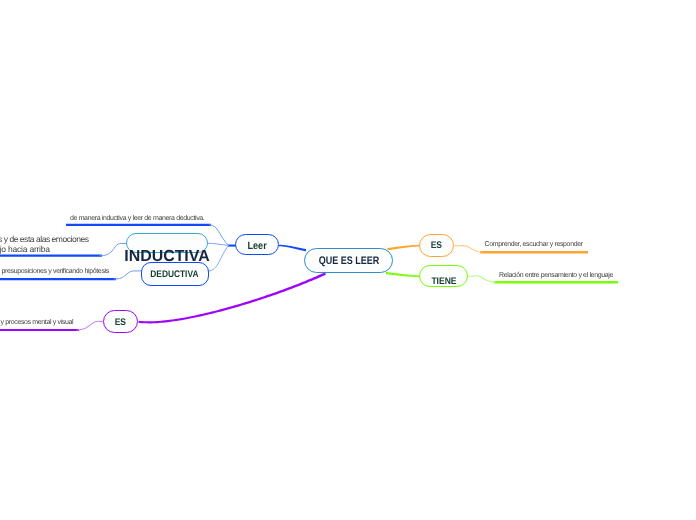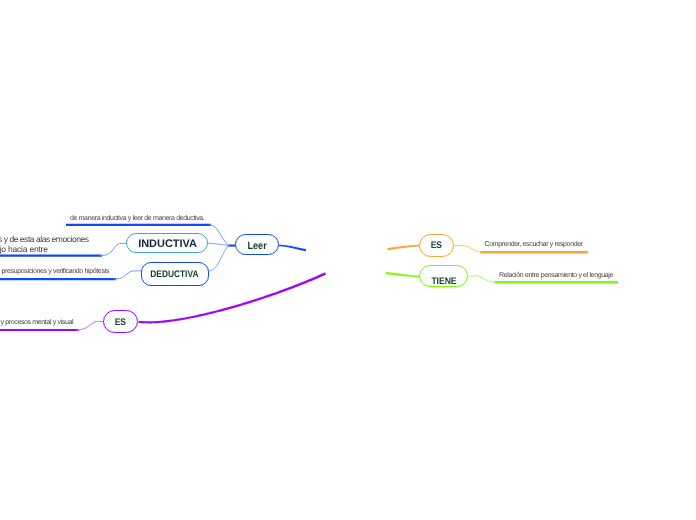--- a/index.html
+++ b/index.html
@@ -32,46 +32,49 @@
    <path d="M77,330 C86,330 88,326.3 93,322.9 C97,320.2 99,321.6 102.5,321.6" fill="none" stroke="#ce80fc" stroke-width="1.05" stroke-linecap="round"></path>
    <path d="M228,244.5 L236.5,244.5 L236.5,246.6 L228,246.6 Z" fill="#1148fa" stroke="none"></path>
    <path d="M207.5,243.2 C215,243.4 221,244.6 228.5,245.4" fill="none" stroke="#6f9cf8" stroke-width="0.9" stroke-linecap="round"></path>
    <path d="M208.5,271.0 C218,271.2 220,256 228.5,245.4" fill="none" stroke="#6f9cf8" stroke-width="0.9" stroke-linecap="round"></path>
    <path d="M278.49,246.20 279.21,246.22 279.92,246.26 280.63,246.30 281.33,246.36 282.03,246.42 282.72,246.49 283.41,246.57 284.10,246.66 284.78,246.75 285.46,246.85 286.14,246.96 286.81,247.08 287.49,247.20 288.16,247.33 288.84,247.46 289.51,247.60 290.18,247.74 290.86,247.89 291.53,248.04 292.21,248.19 292.89,248.35 293.57,248.51 294.25,248.67 294.94,248.84 295.63,249.00 296.32,249.17 297.01,249.34 297.71,249.51 298.42,249.68 299.13,249.86 299.84,250.03 300.56,250.20 301.29,250.36 302.02,250.53 302.76,250.70 303.51,250.86 304.26,251.02 305.03,251.18 305.79,251.33 306.21,249.07 305.44,248.94 304.69,248.81 303.94,248.68 303.20,248.54 302.47,248.40 301.74,248.26 301.01,248.12 300.29,247.97 299.58,247.82 298.87,247.68 298.16,247.53 297.46,247.38 296.76,247.23 296.06,247.09 295.36,246.94 294.67,246.80 293.98,246.66 293.29,246.52 292.60,246.38 291.91,246.25 291.22,246.11 290.53,245.99 289.84,245.87 289.15,245.75 288.46,245.63 287.77,245.53 287.08,245.43 286.38,245.33 285.68,245.24 284.98,245.16 284.28,245.08 283.57,245.02 282.86,244.96 282.15,244.91 281.43,244.87 280.71,244.84 279.98,244.81 279.25,244.80 278.51,244.80Z" fill="#1148fa" stroke="none"></path>
    <path d="M387.67,250.34 388.63,250.18 389.57,250.03 390.51,249.88 391.43,249.73 392.35,249.59 393.26,249.44 394.15,249.30 395.04,249.17 395.93,249.03 396.80,248.90 397.67,248.77 398.52,248.65 399.38,248.52 400.22,248.40 401.05,248.29 401.88,248.17 402.71,248.06 403.52,247.95 404.33,247.84 405.14,247.74 405.94,247.64 406.73,247.55 407.52,247.45 408.30,247.36 409.07,247.27 409.85,247.19 410.61,247.11 411.38,247.03 412.13,246.96 412.89,246.89 413.64,246.82 414.39,246.75 415.13,246.69 415.87,246.64 416.61,246.58 417.34,246.53 418.08,246.48 418.81,246.44 419.54,246.40 419.46,244.80 418.73,244.83 417.99,244.85 417.25,244.89 416.51,244.92 415.76,244.96 415.01,245.00 414.26,245.05 413.51,245.10 412.75,245.15 411.99,245.20 411.22,245.26 410.45,245.32 409.67,245.39 408.89,245.45 408.11,245.53 407.32,245.60 406.52,245.68 405.72,245.76 404.92,245.84 404.11,245.93 403.29,246.01 402.47,246.11 401.64,246.20 400.80,246.30 399.96,246.40 399.11,246.50 398.25,246.60 397.38,246.71 396.51,246.82 395.63,246.94 394.74,247.05 393.85,247.17 392.94,247.29 392.03,247.41 391.11,247.54 390.18,247.67 389.24,247.80 388.29,247.93 387.33,248.06Z" fill="#fca52e" stroke="none"></path>
    <path d="M385.85,274.14 386.77,274.25 387.70,274.37 388.62,274.48 389.55,274.59 390.47,274.70 391.39,274.80 392.31,274.91 393.23,275.02 394.15,275.12 395.06,275.22 395.97,275.32 396.88,275.42 397.79,275.52 398.69,275.62 399.59,275.71 400.49,275.80 401.38,275.89 402.26,275.98 403.15,276.07 404.02,276.15 404.90,276.23 405.77,276.31 406.63,276.39 407.48,276.46 408.33,276.53 409.18,276.60 410.02,276.66 410.85,276.73 411.67,276.79 412.49,276.84 413.30,276.90 414.10,276.95 414.89,276.99 415.67,277.04 416.45,277.08 417.22,277.11 417.98,277.15 418.73,277.17 419.46,277.20 419.54,275.60 418.80,275.56 418.06,275.52 417.31,275.47 416.55,275.42 415.78,275.36 415.00,275.30 414.22,275.24 413.42,275.17 412.62,275.10 411.81,275.03 411.00,274.95 410.17,274.88 409.34,274.79 408.50,274.71 407.66,274.62 406.81,274.53 405.95,274.44 405.09,274.34 404.22,274.24 403.35,274.14 402.48,274.04 401.59,273.93 400.71,273.82 399.82,273.71 398.92,273.60 398.03,273.49 397.13,273.37 396.22,273.25 395.32,273.13 394.41,273.01 393.50,272.89 392.58,272.76 391.67,272.64 390.75,272.51 389.83,272.38 388.91,272.25 387.99,272.12 387.07,271.99 386.15,271.86Z" fill="#7bfc09" stroke="none"></path>
    <path d="M138.39,322.79 140.00,322.98 141.68,323.13 143.41,323.24 145.18,323.33 147.00,323.37 148.87,323.39 150.78,323.38 152.74,323.33 154.74,323.25 156.78,323.15 158.86,323.01 160.98,322.85 163.13,322.65 165.32,322.43 167.55,322.18 169.81,321.91 172.11,321.61 174.43,321.28 176.79,320.93 179.17,320.55 181.58,320.15 184.02,319.73 186.49,319.28 188.98,318.81 191.49,318.32 194.02,317.81 196.57,317.28 199.14,316.73 201.73,316.15 204.34,315.56 206.96,314.95 209.59,314.33 212.24,313.68 214.90,313.02 217.57,312.34 220.25,311.65 222.94,310.94 225.63,310.21 228.33,309.48 231.03,308.72 233.73,307.96 236.44,307.18 239.14,306.39 241.85,305.59 244.55,304.78 247.25,303.96 249.94,303.13 252.63,302.29 255.31,301.44 257.98,300.58 260.65,299.71 263.30,298.84 265.93,297.96 268.56,297.07 271.17,296.18 273.76,295.29 276.34,294.39 278.89,293.48 281.43,292.57 283.95,291.66 286.44,290.75 288.91,289.83 291.35,288.92 293.77,288.00 296.16,287.09 298.52,286.17 300.85,285.25 303.15,284.34 305.42,283.43 307.66,282.52 309.85,281.61 312.02,280.71 314.14,279.81 316.23,278.92 318.27,278.03 320.28,277.14 322.24,276.27 324.16,275.40 326.02,274.53 324.98,272.27 323.12,273.13 321.21,274.00 319.27,274.87 317.28,275.76 315.24,276.65 313.17,277.54 311.06,278.44 308.91,279.34 306.72,280.25 304.50,281.16 302.25,282.08 299.96,282.99 297.64,283.91 295.29,284.83 292.91,285.75 290.50,286.67 288.07,287.59 285.61,288.51 283.13,289.42 280.62,290.34 278.10,291.25 275.55,292.16 272.98,293.06 270.40,293.96 267.80,294.86 265.19,295.75 262.56,296.63 259.92,297.51 257.27,298.38 254.61,299.24 251.94,300.09 249.26,300.94 246.58,301.78 243.89,302.60 241.20,303.42 238.50,304.22 235.81,305.02 233.11,305.80 230.42,306.57 227.73,307.32 225.04,308.07 222.36,308.79 219.69,309.51 217.02,310.21 214.36,310.89 211.72,311.55 209.08,312.20 206.46,312.83 203.85,313.45 201.26,314.04 198.68,314.62 196.12,315.18 193.59,315.71 191.07,316.23 188.57,316.72 186.10,317.19 183.65,317.64 181.23,318.07 178.83,318.47 176.47,318.85 174.13,319.21 171.82,319.54 169.55,319.84 167.31,320.12 165.10,320.37 162.93,320.60 160.80,320.80 158.71,320.96 156.65,321.10 154.64,321.21 152.67,321.29 150.75,321.35 148.87,321.36 147.04,321.35 145.25,321.31 143.52,321.23 141.83,321.12 140.20,320.98 138.61,320.81Z" fill="#9d06fa" stroke="none"></path>
  </svg>
 
+ <div class="node" style="left:304px;top:248px;width:89px;height:25px;border:1.6px solid #2e8fc6;border-radius:13px;">
+   <span style="color:#16263f;font-size:11px;transform:scaleX(0.82);">QUE ES LEER</span>
+ </div>
 
  <div class="node" style="left:235.4px;top:234px;width:43.4px;height:21px;border:1.6px solid #1148fa;border-radius:12px;text-align:center;">
    <span style="color:#143b2d;font-size:10.5px;transform:scaleX(0.87);position:relative;top:1px;">Leer</span>
  </div>
 
  <div class="node" style="left:126.2px;top:232.8px;width:82px;height:19.8px;border:1.3px solid #3fa3d4;border-radius:10px;">
-   <span style="color:#16263f;font-size:11px;transform:scaleX(0.995);position:relative;top:1px;">INDUCTIVA</span>
+   <span style="color:#16263f;font-size:16px;transform:scaleX(0.995);position:relative;top:14px;">INDUCTIVA</span>
  </div>
 
  <div class="node" style="left:140.5px;top:261.5px;width:68.5px;height:24px;border:1.5px solid #1148fa;border-radius:10px;">
    <span style="color:#143b2d;font-size:9.5px;transform:scaleX(0.88);position:relative;top:1px;">DEDUCTIVA</span>
  </div>
 
  <div class="node" style="left:419px;top:234.4px;width:35.2px;height:22.4px;border:1.6px solid #fca52e;border-radius:11.5px;">
    <span style="color:#18453b;font-size:9.5px;transform:scaleX(0.9);position:relative;top:0.3px;">ES</span>
  </div>
 
  <div class="node" style="left:419px;top:264.8px;width:49px;height:22.2px;border:1.6px solid #7bfc09;border-radius:11.5px;align-items:flex-end;">
    <span style="color:#143b2d;font-size:9.5px;transform:scaleX(0.9);position:relative;top:0.6px;">TIENE</span>
  </div>
 
  <div class="node" style="left:102.6px;top:310.3px;width:35px;height:23.2px;border:1.7px solid #9d06fa;border-radius:12px;">
    <span style="color:#18453b;font-size:9.5px;transform:scaleX(0.9);position:relative;top:0.7px;">ES</span>
  </div>
 
  <div class="txt" style="left:70px;top:214.5px;">de manera inductiva y leer de manera deductiva.</div>
  <div class="txt" style="left:-2px;top:234px;font-size:8.5px;letter-spacing:-0.46px;">s y de esta alas emociones</div>
- <div class="txt" style="left:-0.3px;top:243.5px;font-size:8.5px;letter-spacing:-0.22px;">jo hacia entre</div>
+ <div class="txt" style="left:-0.3px;top:243.5px;font-size:8.5px;letter-spacing:-0.22px;">jo hacia arriba</div>
  <div class="txt" style="left:1.5px;top:268px;">presuposiciones y verificando hipótesis</div>
  <div class="txt" style="left:484.5px;top:241px;">Comprender, escuchar y responder</div>
  <div class="txt" style="left:499px;top:271.5px;">Relación entre pensamiento y el lenguaje</div>
  <div class="txt" style="left:0.5px;top:319px;">y procesos mental y visual</div>
 
 </div>
 
 </body></html>

